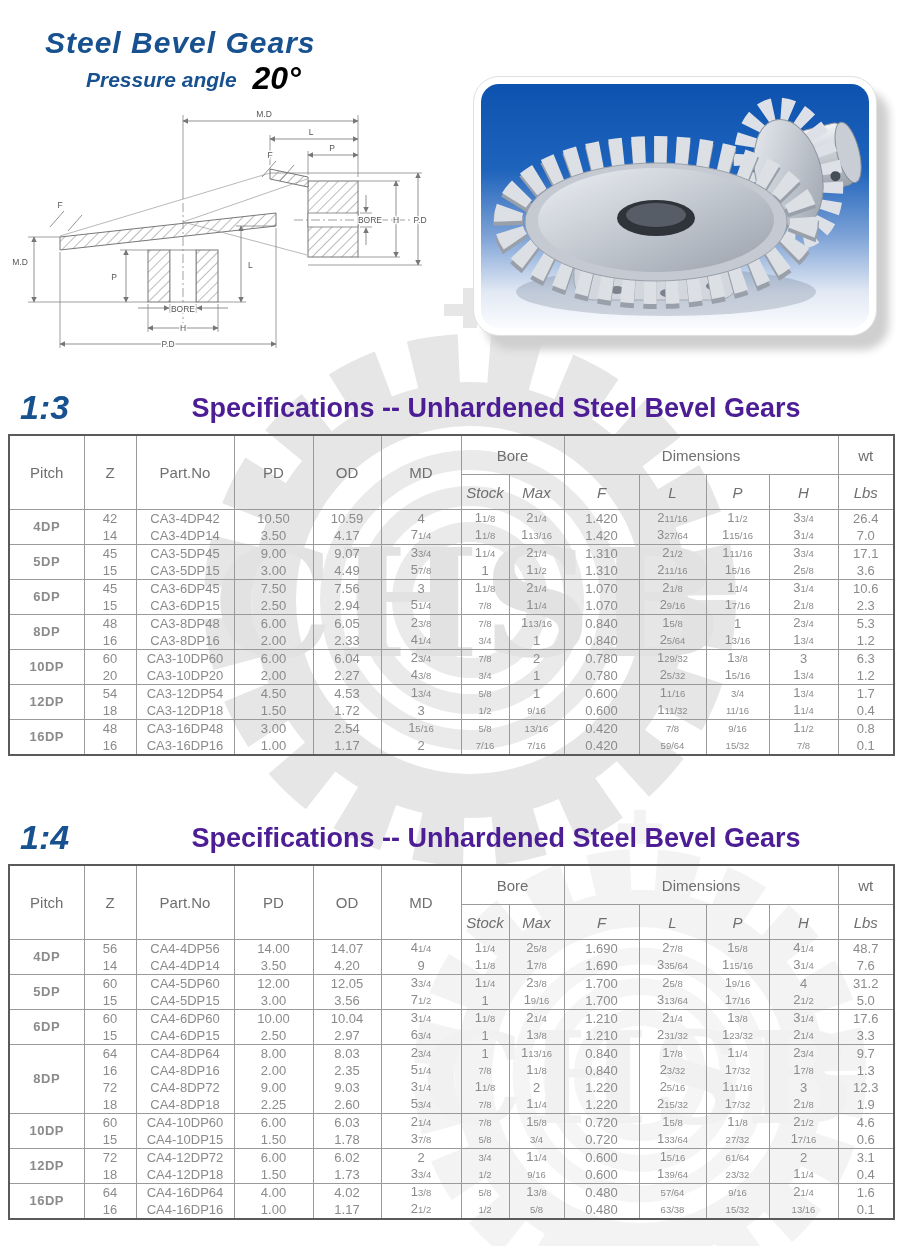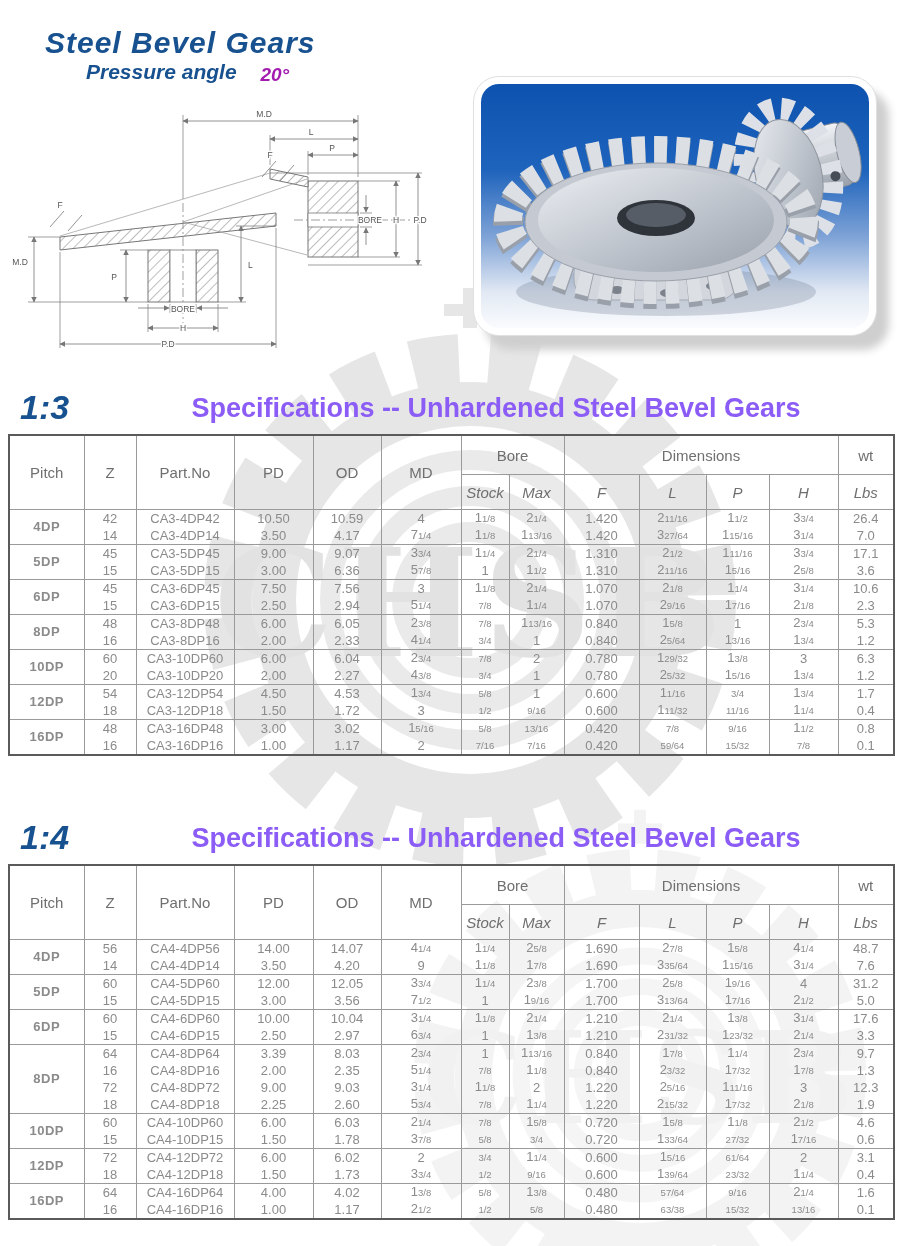--- a/index.html
+++ b/index.html
@@ -2,38 +2,38 @@
 <html><head>
 <meta charset="utf-8">
 <style>
   html,body{margin:0;padding:0;}
   body{font-family:"Liberation Sans",sans-serif;background:#fff;}
   .page{position:relative;width:900px;height:1246px;background:#fff;overflow:hidden;}
 
   
   .title{position:absolute;left:45px;top:6px;font-size:30px;font-weight:bold;font-style:italic;color:#17518f;letter-spacing:1px;}
   .subtitle{position:absolute;left:86px;top:60px;font-size:21px;font-weight:bold;font-style:italic;color:#17518f;}
-  .subtitle .deg{font-size:19px;color:#a21caf;margin-left:18px;vertical-align:-2px;}
+  .subtitle .deg{font-size:32px;color:#000000;margin-left:10px;vertical-align:-2px;}
 
   
   .wm{position:absolute;left:0;top:0;z-index:0;pointer-events:none;}
 
   
   .diagram{position:absolute;left:8px;top:95px;width:455px;height:258px;z-index:1;}
   .diagram text{font-family:"Liberation Sans",sans-serif;font-size:8.5px;fill:#555;paint-order:stroke;stroke:#fff;stroke-width:2.5px;}
 
   
   .photo-frame{position:absolute;left:473px;top:76px;width:404px;height:260px;background:#fff;border:1px solid #e0e0e0;border-radius:26px;box-shadow:12px 14px 9px #cfcfcf;z-index:1;padding:7px;box-sizing:border-box;}
   .photo-inner{width:100%;height:100%;border-radius:18px;overflow:hidden;}
 
   
   .spec{position:absolute;left:0;width:892px;z-index:1;}
   .sec-head{position:relative;height:46px;}
   .ratio{position:absolute;left:20px;top:0;font-size:34px;font-weight:bold;font-style:italic;color:#17518f;}
-  .sec-title{position:absolute;left:110px;right:10px;top:5px;text-align:center;font-size:27px;font-weight:bold;color:#8b5cf6;}
+  .sec-title{position:absolute;left:110px;right:10px;top:5px;text-align:center;font-size:27px;font-weight:bold;color:#4c1d95;}
 
   table.spec-table{border-collapse:collapse;table-layout:fixed;width:885px;margin-left:8px;border:2px solid #5a5a5a;background:transparent;}
   table.spec-table th{border:1px solid #9a9a9a;font-weight:normal;color:#6f6f6f;font-size:15px;background:transparent;padding:0;}
   table.spec-table thead tr:first-child th{height:38px;}
   table.spec-table thead tr:last-child th{height:34px;font-style:italic;}
   th.no-bot{border-bottom:none;}
   th.no-top{border-top:none;}
   table.spec-table td{border-left:1px solid #9a9a9a;border-right:1px solid #9a9a9a;border-top:none;border-bottom:none;
       color:#8b8b8b;font-size:13px;text-align:center;height:16px;line-height:16px;padding:0 1px;white-space:nowrap;overflow:hidden;}
   tr.group-start td{border-top:1px solid #9a9a9a;}
@@ -288,21 +288,21 @@
             <td>1.310</td>
             <td>2<span class="fr">1/2</span></td>
             <td>1<span class="fr">11/16</span></td>
             <td>3<span class="fr">3/4</span></td>
             <td>17.1</td>
           </tr>
           <tr>
             <td>15</td>
             <td class="part">CA3-5DP15</td>
             <td>3.00</td>
-            <td>6.36</td>
+            <td>4.49</td>
             <td>5<span class="fr">7/8</span></td>
             <td>1</td>
             <td>1<span class="fr">1/2</span></td>
             <td>1.310</td>
             <td>2<span class="fr">11/16</span></td>
             <td>1<span class="fr">5/16</span></td>
             <td>2<span class="fr">5/8</span></td>
             <td>3.6</td>
           </tr>
           <tr class="group-start">
@@ -419,21 +419,21 @@
             <td>1<span class="fr">11/32</span></td>
             <td><span class="fr">11/16</span></td>
             <td>1<span class="fr">1/4</span></td>
             <td>0.4</td>
           </tr>
           <tr class="group-start">
             <td class="pitch" rowspan="2">16DP</td>
             <td>48</td>
             <td class="part">CA3-16DP48</td>
             <td>3.00</td>
-            <td>3.02</td>
+            <td>2.54</td>
             <td>1<span class="fr">5/16</span></td>
             <td><span class="fr">5/8</span></td>
             <td><span class="fr">13/16</span></td>
             <td>0.420</td>
             <td><span class="fr">7/8</span></td>
             <td><span class="fr">9/16</span></td>
             <td>1<span class="fr">1/2</span></td>
             <td>0.8</td>
           </tr>
           <tr>
@@ -582,21 +582,21 @@
             <td>1.210</td>
             <td>2<span class="fr">31/32</span></td>
             <td>1<span class="fr">23/32</span></td>
             <td>2<span class="fr">1/4</span></td>
             <td>3.3</td>
           </tr>
           <tr class="group-start">
             <td class="pitch" rowspan="4">8DP</td>
             <td>64</td>
             <td class="part">CA4-8DP64</td>
-            <td>3.39</td>
+            <td>8.00</td>
             <td>8.03</td>
             <td>2<span class="fr">3/4</span></td>
             <td>1</td>
             <td>1<span class="fr">13/16</span></td>
             <td>0.840</td>
             <td>1<span class="fr">7/8</span></td>
             <td>1<span class="fr">1/4</span></td>
             <td>2<span class="fr">3/4</span></td>
             <td>9.7</td>
           </tr>

